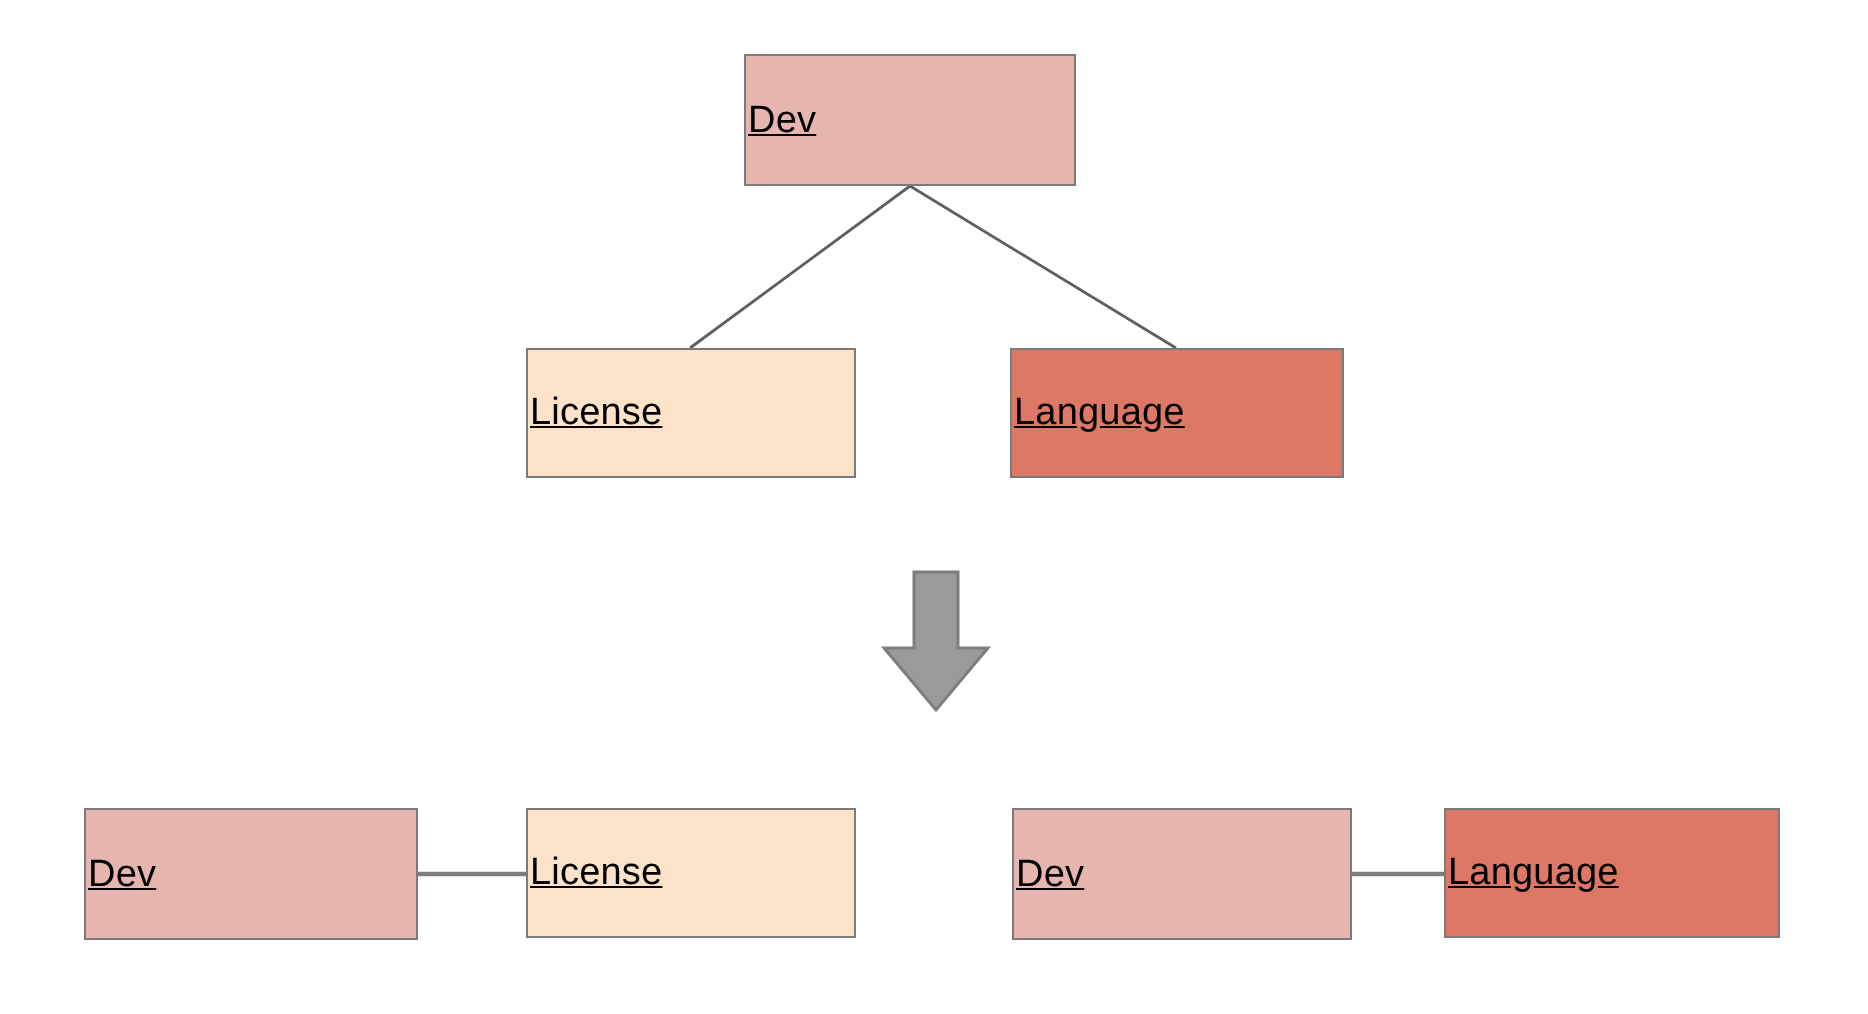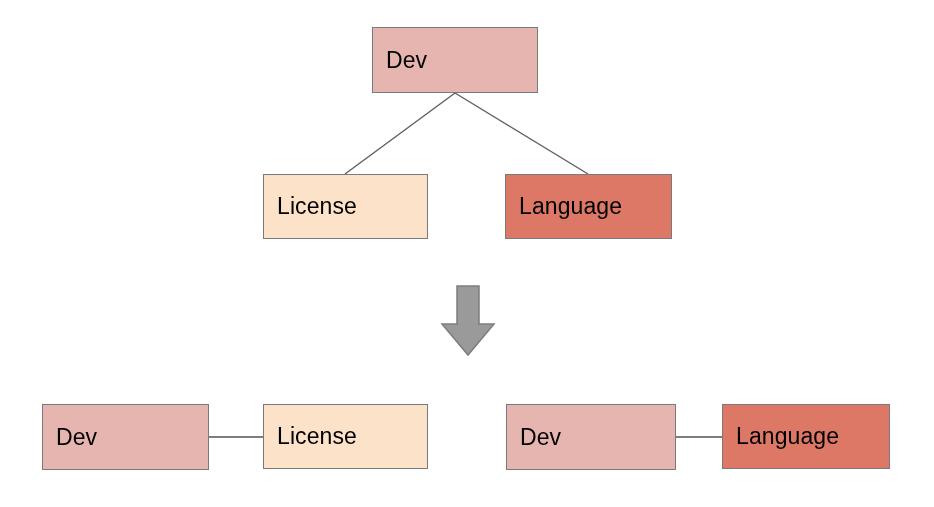--- a/index.html
+++ b/index.html
@@ -20,25 +20,26 @@
     background: #ffffff;
   }
   .node {
     position: absolute;
     box-sizing: border-box;
     border: 1px solid #7a7a7a;
     display: flex;
     align-items: center;
     justify-content: flex-start;
     color: #000000;
-    font-size: 23px;
+    font-size: 19px;
     line-height: 1;
-    padding-left: 13px;
+    padding-left: 1px;
     letter-spacing: 0.1px;
     z-index: 2;
+    text-decoration: underline;
   }
   .edge-svg {
     position: absolute;
     left: 0;
     top: 0;
     width: 934px;
     height: 507px;
     z-index: 1;
     pointer-events: none;
   }

